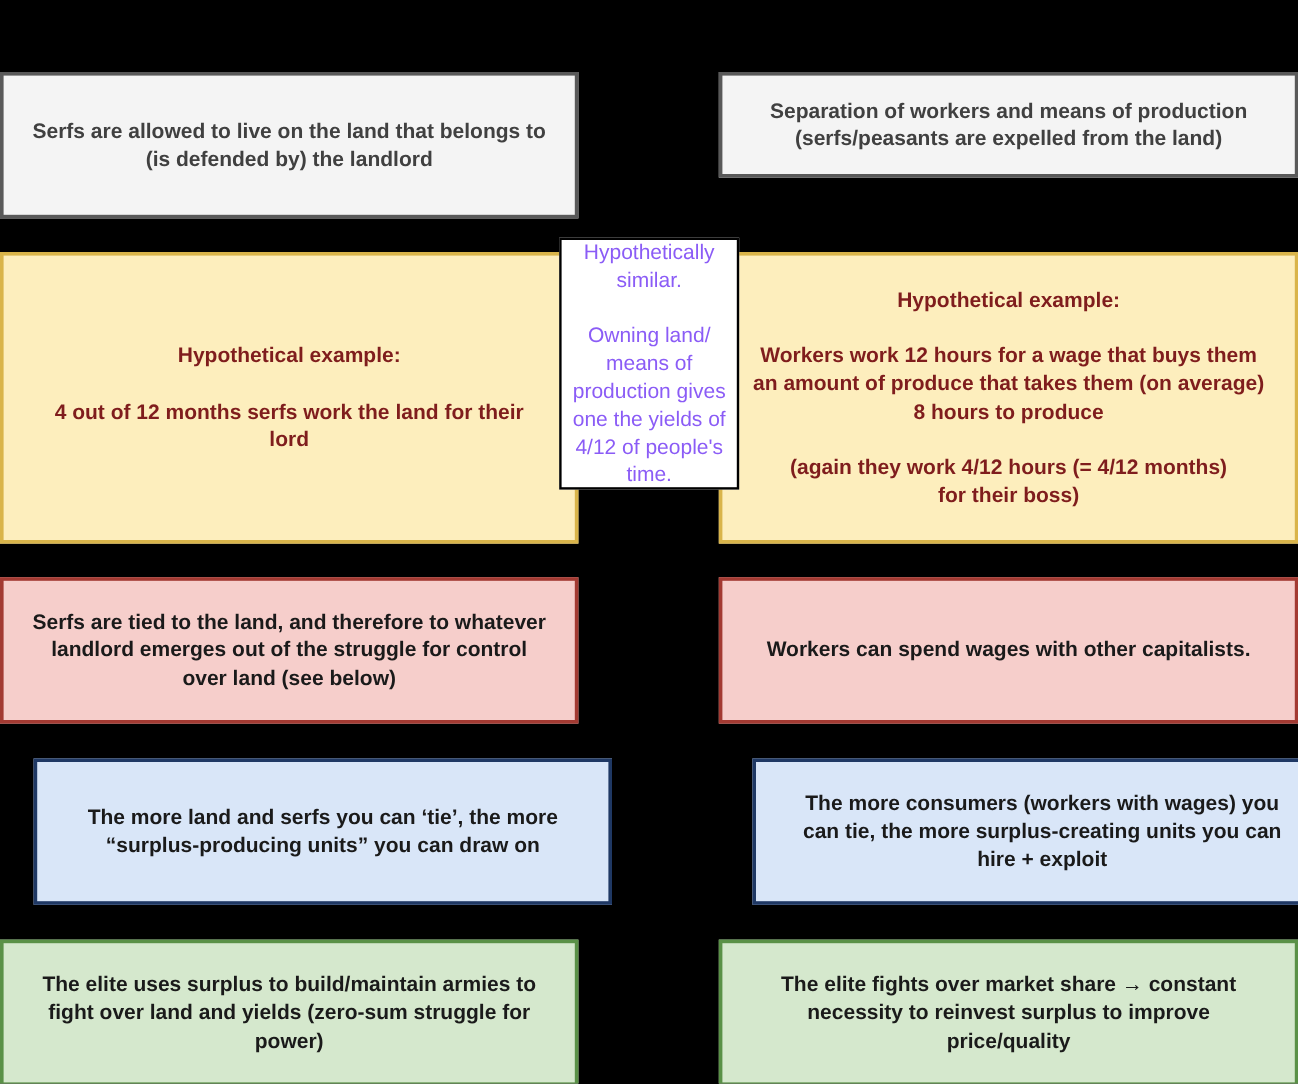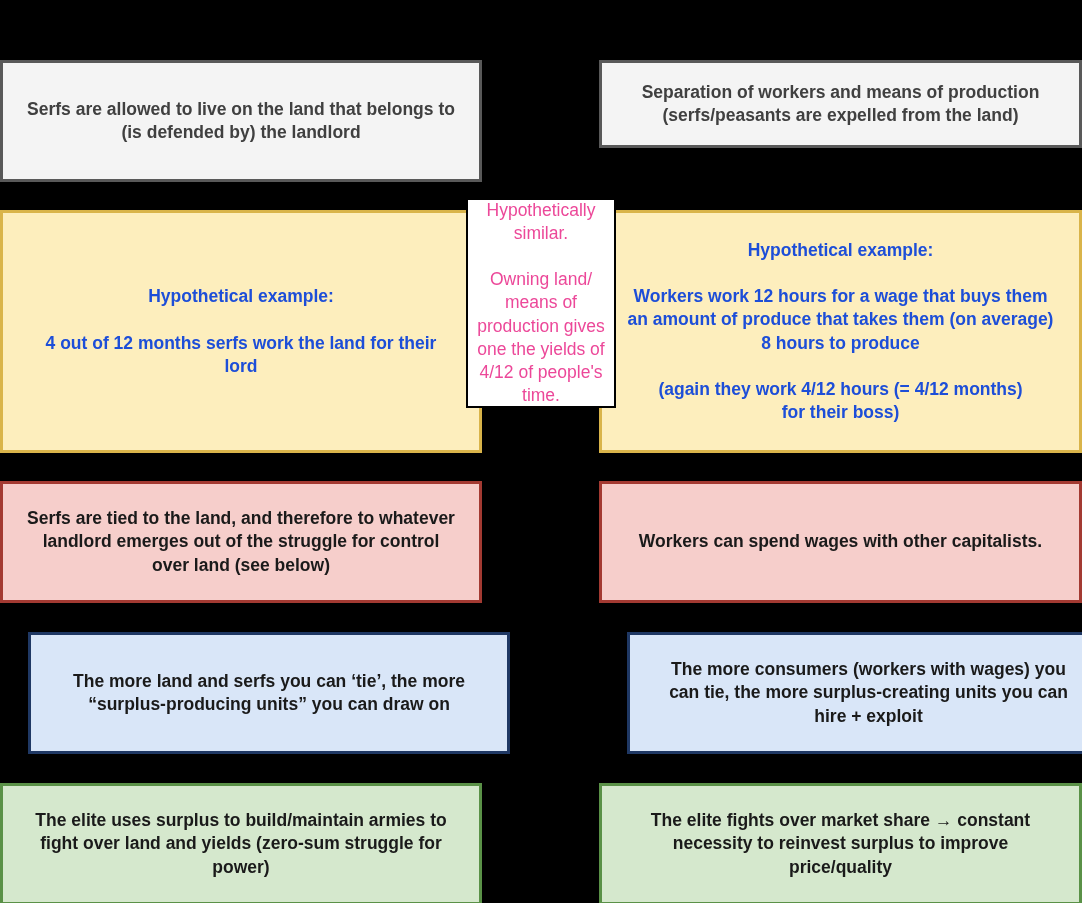--- a/index.html
+++ b/index.html
@@ -32,38 +32,38 @@
     padding: 6px 24px;
     white-space: pre-line;
     font-weight: bold;
   }
   .cell .txt {
     display: block;
     width: 100%;
   }
   
   .theme-grey   { background: #f4f4f4; border: 3px solid #595959; color: #404040; }
-  .theme-yellow { background: #fdeebd; border: 3px solid #d9b44a; color: #1d4ed8; }
+  .theme-yellow { background: #fdeebd; border: 3px solid #d9b44a; color: #7f1d1d; }
   .theme-pink   { background: #f6cecb; border: 3px solid #a33a32; color: #1a1a1a; }
   .theme-blue   { background: #d9e6f8; border: 3px solid #1f3864; color: #1a1a1a; margin-left: 28px; }
   .theme-green  { background: #d5e8cd; border: 3px solid #5a9147; color: #1a1a1a; }
 
   
   #callout {
     position: absolute;
     box-sizing: border-box;
     background: #ffffff;
     border: 2px solid #000000;
     display: flex;
     align-items: center;
     justify-content: center;
     text-align: center;
     font-size: 17.5px;
     line-height: 1.32;
-    color: #ec4899;
+    color: #8b5cf6;
     padding: 4px 8px;
     white-space: pre-line;
     z-index: 5;
   }
 </style>
 </head>
 <body>
 
 <div id="canvas">
 

